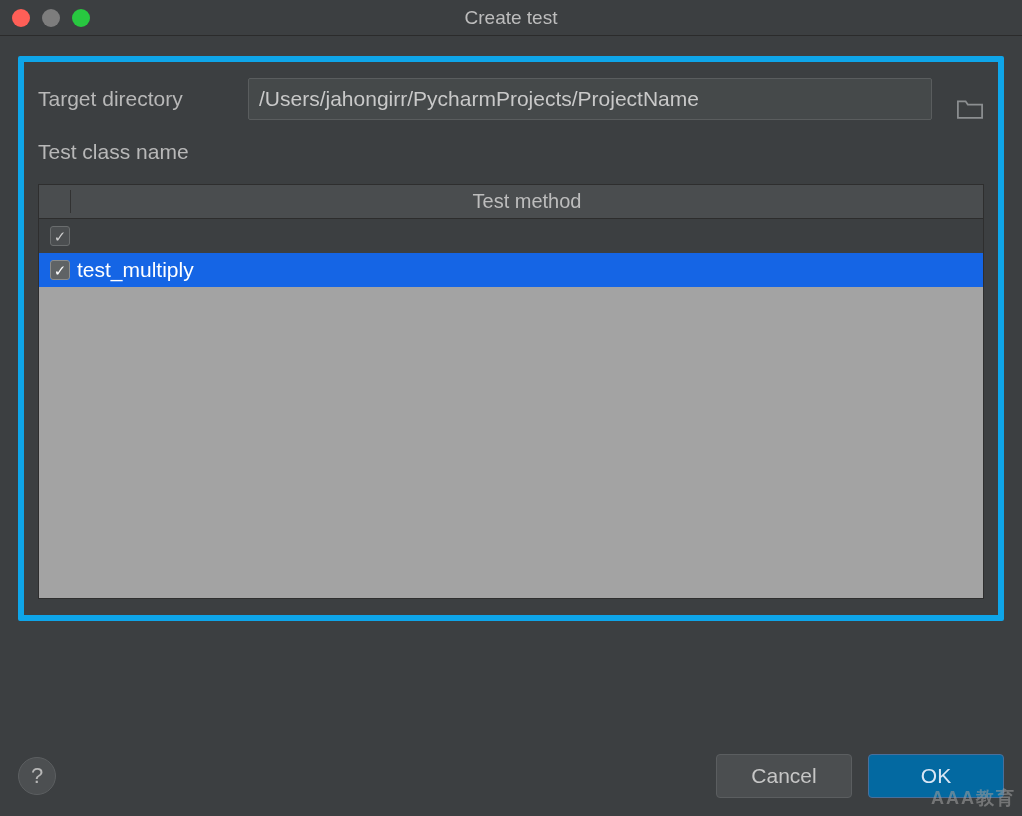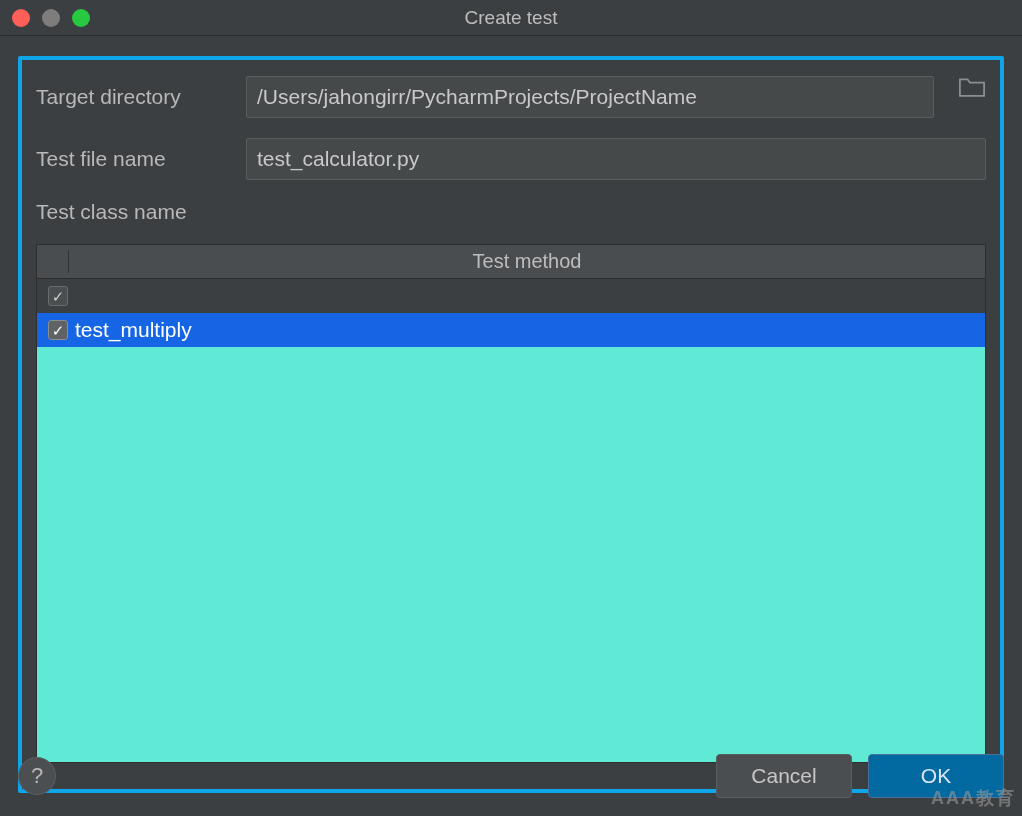--- a/index.html
+++ b/index.html
@@ -40,39 +40,39 @@
       left: 0; right: 0;
       text-align: center;
       color: #bdbdbd;
       font-size: 19px;
       pointer-events: none;
     }
     .content {
       padding: 20px 18px 0 18px;
     }
     .panel-top {
-      border: 4px solid #0ea5e9;
+      border: 6px solid #0ea5e9;
       border-radius: 2px;
-      padding: 16px 14px 26px 14px;
+      padding: 16px 14px 16px 14px;
     }
     .form-row {
       display: flex;
       align-items: center;
       margin-bottom: 20px;
     }
     .form-row:last-child { margin-bottom: 4px; }
     .form-label {
       width: 210px;
       color: #b8b8b8;
       font-size: 21px;
     }
     .input-wrap {
       flex: 1;
       display: flex;
-      align-items: flex-start;
+      align-items: flex-end;
       gap: 24px;
     }
     .text-input {
       flex: 1;
       background: #45494a;
       border: 1px solid #5a5d5e;
       border-radius: 2px;
       color: #c9c9c9;
       font-size: 21px;
       padding: 7px 10px;
@@ -80,22 +80,22 @@
       outline: none;
     }
     .folder-icon {
       width: 28px;
       height: 22px;
       flex: none;
     }
     .table-panel {
       margin-top: 10px;
       border: 1px solid #2e2e2e;
-      height: 519px;
-      background: #5eead4;
+      height: 415px;
+      background: #a3a3a3;
       display: flex;
       flex-direction: column;
     }
     .table-header {
       background: #4a4d4f;
       border-bottom: 1px solid #2d2d2d;
       text-align: center;
       color: #bdbdbd;
       font-size: 20px;
       padding: 5px 0;
@@ -230,26 +230,20 @@
     <div class="form-row">
       <div class="form-label">Target directory</div>
       <div class="input-wrap">
         <input class="text-input" type="text" value="/Users/jahongirr/PycharmProjects/ProjectName" style="">
         <svg class="folder-icon" viewBox="0 0 24 20">
           <path d="M1 3 h7 l2 3 h13 v12 h-22 z" fill="none" stroke="#8c8f91" stroke-width="1.6"></path>
         </svg>
       </div>
     </div>
 
-    <div class="form-row">
-      <div class="form-label">Test file name</div>
-      <div class="input-wrap">
-        <input class="text-input" type="text" value="test_calculator.py" style="">
-      </div>
-    </div>
 
     <div class="form-row">
       <div class="form-label">Test class name</div>
     </div>
 
     <div class="table-panel">
       <div class="table-header">
         <div class="col-check"></div>
         <div class="col-name">Test method</div>
       </div>

